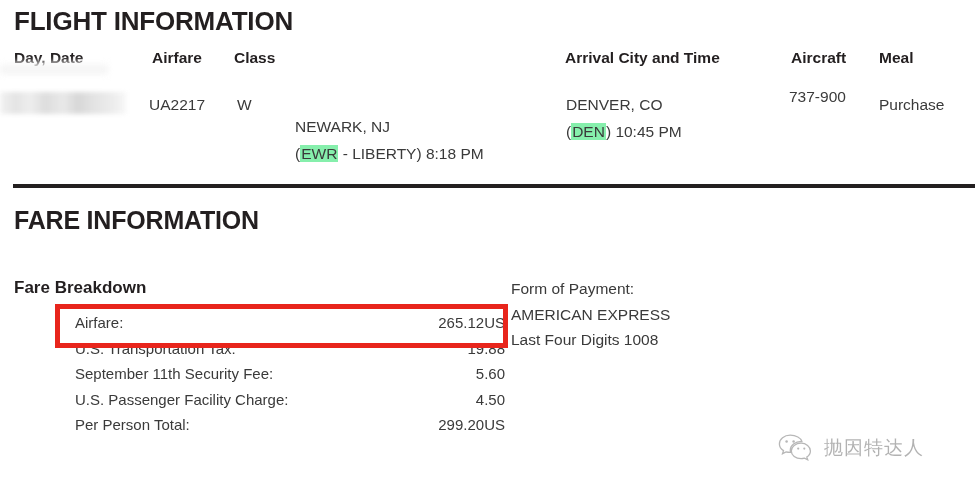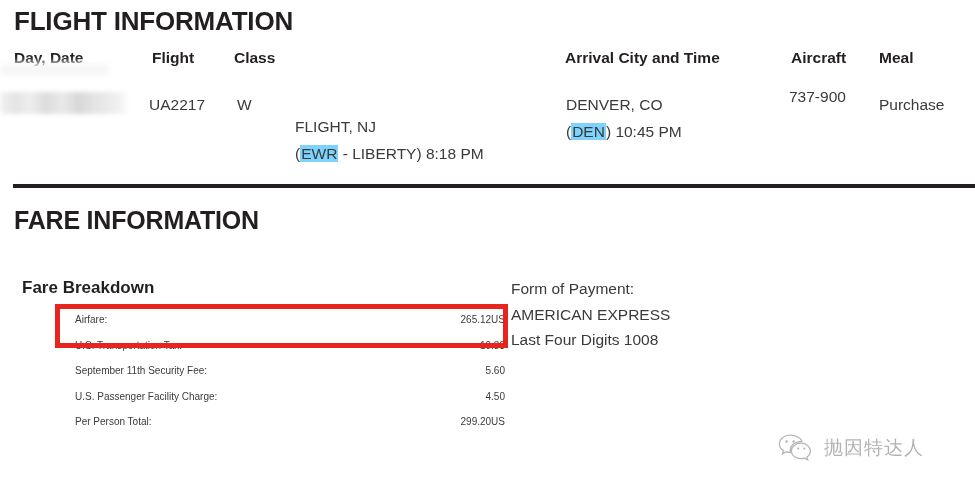--- a/index.html
+++ b/index.html
@@ -49,21 +49,21 @@
   }
 
   .cell {
     position: absolute;
     font-size: 15.5px;
     color: #3a3a3a;
     white-space: nowrap;
   }
 
   .hl {
-    background: #7dd3fc;
+    background: #86efac;
     padding: 0 1px;
   }
 
   
   #date-redaction {
     position: absolute;
     left: 0px;
     top: 92px;
     width: 126px;
     height: 22px;
@@ -95,33 +95,32 @@
 
   
   #fare-breakdown-heading {
     position: absolute;
     left: 14px;
     top: 278px;
     font-size: 17px;
     font-weight: bold;
     color: #231f20;
     white-space: nowrap;
-    margin-left: 8px;
   }
 
   #fare-rows {
     position: absolute;
     left: 75px;
     top: 314px;
     width: 430px;
   }
   .fare-row {
     position: relative;
     height: 25.5px;
-    font-size: 10px;
+    font-size: 15px;
     color: #3a3a3a;
   }
   .fare-label {
     position: absolute;
     left: 0;
     top: 0;
     white-space: nowrap;
   }
   .fare-value {
     position: absolute;
@@ -175,33 +174,33 @@
   #watermark svg { display: block; }
 </style>
 </head>
 <body>
 
 <div id="page">
 
   <div class="section-title" id="flight-title">FLIGHT INFORMATION</div>
 
   <div class="col-head" style="left:14px;">Day, Date</div>
-  <div class="col-head" style="left:152px;">Flight</div>
+  <div class="col-head" style="left:152px;">Airfare</div>
   <div class="col-head" style="left:234px;">Class</div>
   <div class="col-head" style="left:565px;">Arrival City and Time</div>
   <div class="col-head" style="left:791px;">Aircraft</div>
   <div class="col-head" style="left:879px;">Meal</div>
 
   <div id="date-redaction-2"></div>
   <div id="date-redaction"></div>
 
   <div class="cell" style="left:149px; top:96px;">UA2217</div>
   <div class="cell" style="left:237px; top:96px;">W</div>
 
-  <div class="cell" style="left:295px; top:118px;">FLIGHT, NJ</div>
+  <div class="cell" style="left:295px; top:118px;">NEWARK, NJ</div>
   <div class="cell" style="left:295px; top:145px;">
     <span>(</span><span class="hl">EWR</span><span> - </span><span>LIBERTY</span><span>) </span><span class="b">8:18 PM</span>
   </div>
 
   <div class="cell" style="left:566px; top:96px;">DENVER, CO</div>
   <div class="cell" style="left:566px; top:123px;">
     <span>(</span><span class="hl">DEN</span><span>) </span><span class="b">10:45 PM</span>
   </div>
 
   <div class="cell" style="left:789px; top:88px;">737-900</div>

